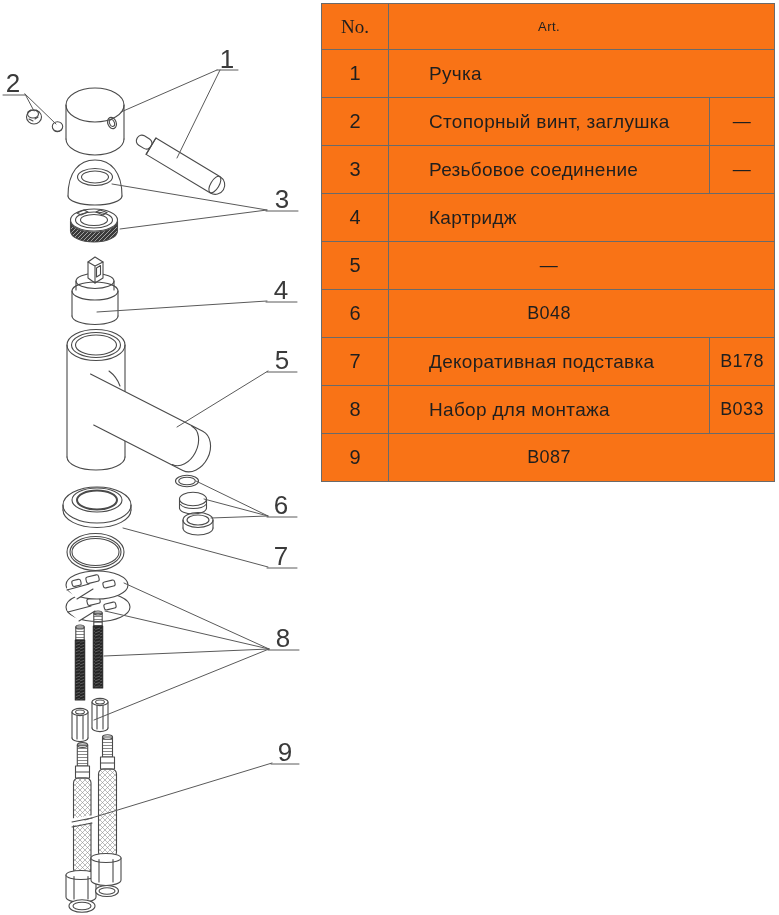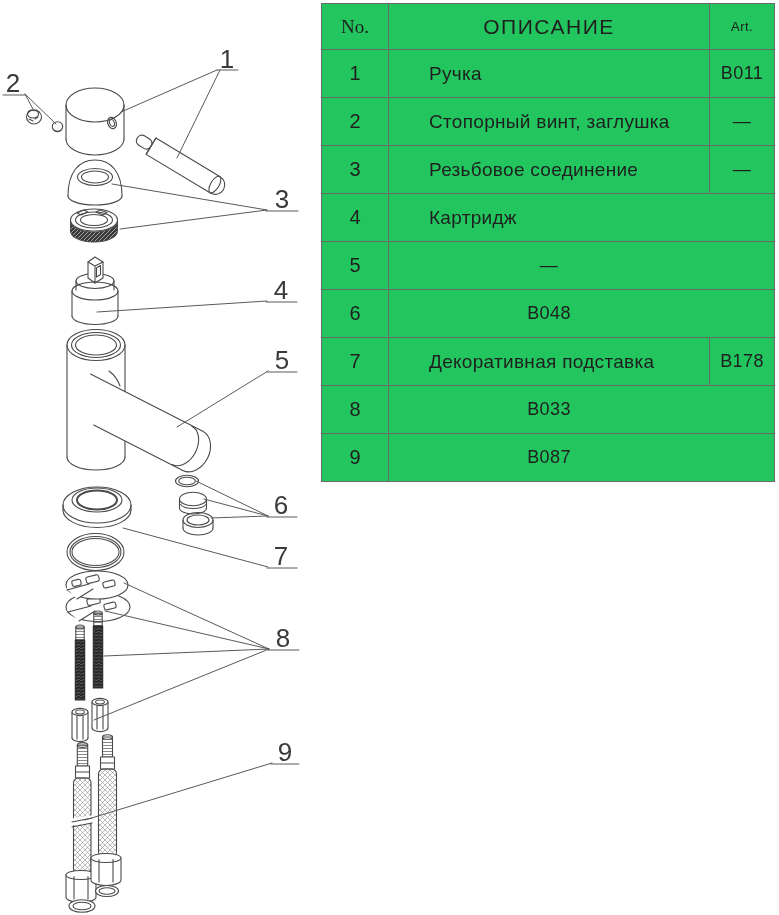--- a/index.html
+++ b/index.html
@@ -1,20 +1,20 @@
 <!DOCTYPE html>
 <html><head>
 <meta charset="utf-8">
 <style>
   html,body{margin:0;padding:0;background:#fff;}
   body{width:779px;height:915px;position:relative;font-family:"Liberation Sans",sans-serif;color:#1f1f1f;}
   .stage{position:absolute;inset:0;width:779px;height:915px;background:#fff;overflow:hidden;}
   svg.diagram{position:absolute;left:0;top:0;}
 
-  .parts-table{position:absolute;left:321px;top:3px;width:452px;border:1px solid #6a6a6a;background:#22c55e;}
+  .parts-table{position:absolute;left:321px;top:3px;width:452px;border:1px solid #6a6a6a;background:#f97316;}
   .row{display:grid;grid-template-columns:66px 321px 1fr;height:47px;border-top:1px solid #6a6a6a;}
   .row.header{height:45px;border-top:none;}
   .cell{display:flex;align-items:center;justify-content:center;border-left:1px solid #6a6a6a;overflow:hidden;white-space:nowrap;}
   .cell.first{border-left:none;}
   .cell.desc{justify-content:flex-start;padding-left:40px;font-size:19px;letter-spacing:0.3px;}
   .row.header .cell.desc{justify-content:center;padding-left:0;font-size:21px;letter-spacing:1.5px;}
   .cell.no-col{font-size:20px;}
   .row.header .cell.no-col{font-family:"Liberation Serif",serif;font-size:19px;}
   .cell.art-col{font-size:18px;letter-spacing:0.4px;}
   .row.header .cell.art-col{font-size:13px;}
@@ -221,27 +221,25 @@
       <text x="281" y="514">6</text>
       <text x="281" y="565">7</text>
       <text x="283" y="647">8</text>
       <text x="285" y="761">9</text>
     </g>
   </svg>
 
   <div class="parts-table">
     <div class="row header">
       <div class="cell first no-col">No.</div>
-      <div class="cell desc">ОПИСАНИЕ</div>
       <div class="cell art-col">Art.</div>
     </div>
     <div class="row">
       <div class="cell first no-col">1</div>
       <div class="cell desc">Ручка</div>
-      <div class="cell art-col">B011</div>
     </div>
     <div class="row">
       <div class="cell first no-col">2</div>
       <div class="cell desc">Стопорный винт, заглушка</div>
       <div class="cell art-col">—</div>
     </div>
     <div class="row">
       <div class="cell first no-col">3</div>
       <div class="cell desc">Резьбовое соединение</div>
       <div class="cell art-col">—</div>
@@ -258,20 +256,21 @@
       <div class="cell first no-col">6</div>
       <div class="cell art-col">B048</div>
     </div>
     <div class="row">
       <div class="cell first no-col">7</div>
       <div class="cell desc">Декоративная подставка</div>
       <div class="cell art-col">B178</div>
     </div>
     <div class="row">
       <div class="cell first no-col">8</div>
+      <div class="cell desc">Набор для монтажа</div>
       <div class="cell art-col">B033</div>
     </div>
     <div class="row">
       <div class="cell first no-col">9</div>
       <div class="cell art-col">B087</div>
     </div>
   </div>
 
 </div>
 

